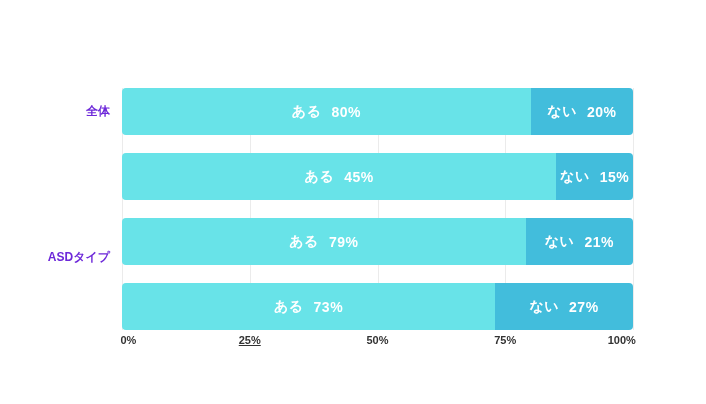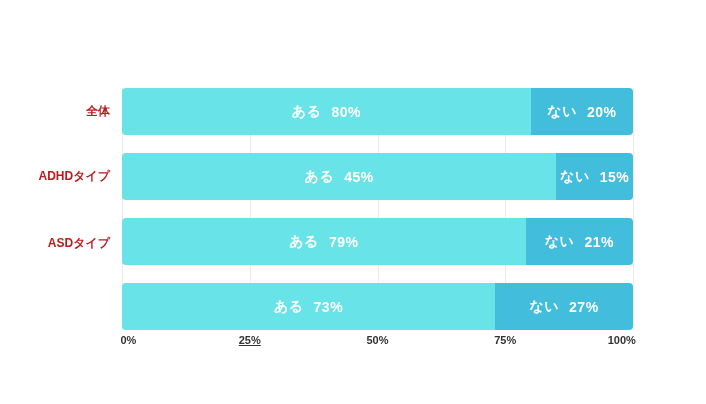--- a/index.html
+++ b/index.html
@@ -93,26 +93,26 @@
   .cat-label {
     position: absolute;
     right: 0;
     width: 110px;
     height: 47px;
     display: flex;
     align-items: center;
     justify-content: flex-end;
     font-size: 12px;
     font-weight: bold;
-    color: #b91c1c;
+    color: #6d28d9;
     white-space: nowrap;
   }
   .cat-label.r0 { top: 0px; }
   .cat-label.r1 { top: 65px; }
-  .cat-label.r2 { top: 132px; }
+  .cat-label.r2 { top: 146px; }
   .cat-label.r3 { top: 195px; }
 
   
   .x-ticks {
     position: absolute;
     left: 122px;
     top: 334px;
     width: 511px;
     height: 20px;
   }
@@ -184,21 +184,20 @@
           <span class="seg-name">ない</span>
           <span class="seg-val">27%</span>
         </div>
       </div>
 
     </div>
   </div>
 
   <div class="cat-labels">
     <div class="cat-label r0">全体</div>
-    <div class="cat-label r1">ADHDタイプ</div>
     <div class="cat-label r2">ASDタイプ</div>
   </div>
 
   <div class="x-ticks">
     <div class="x-tick" style="left:0%;   transform:translateX(-10%);">0%</div>
     <div class="x-tick" style="left:25%;text-decoration:underline;">25%</div>
     <div class="x-tick" style="left:50%;">50%</div>
     <div class="x-tick" style="left:75%;">75%</div>
     <div class="x-tick" style="left:100%; transform:translateX(-90%);">100%</div>
   </div>

